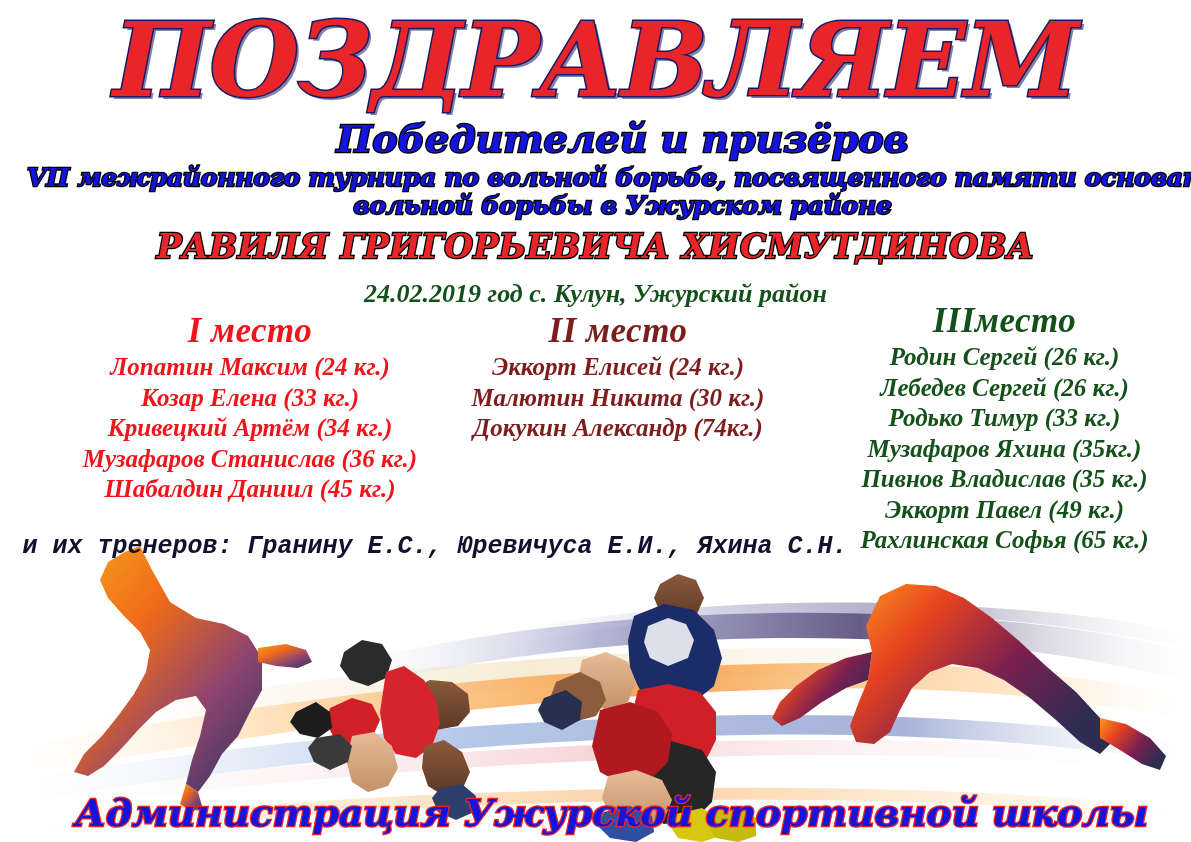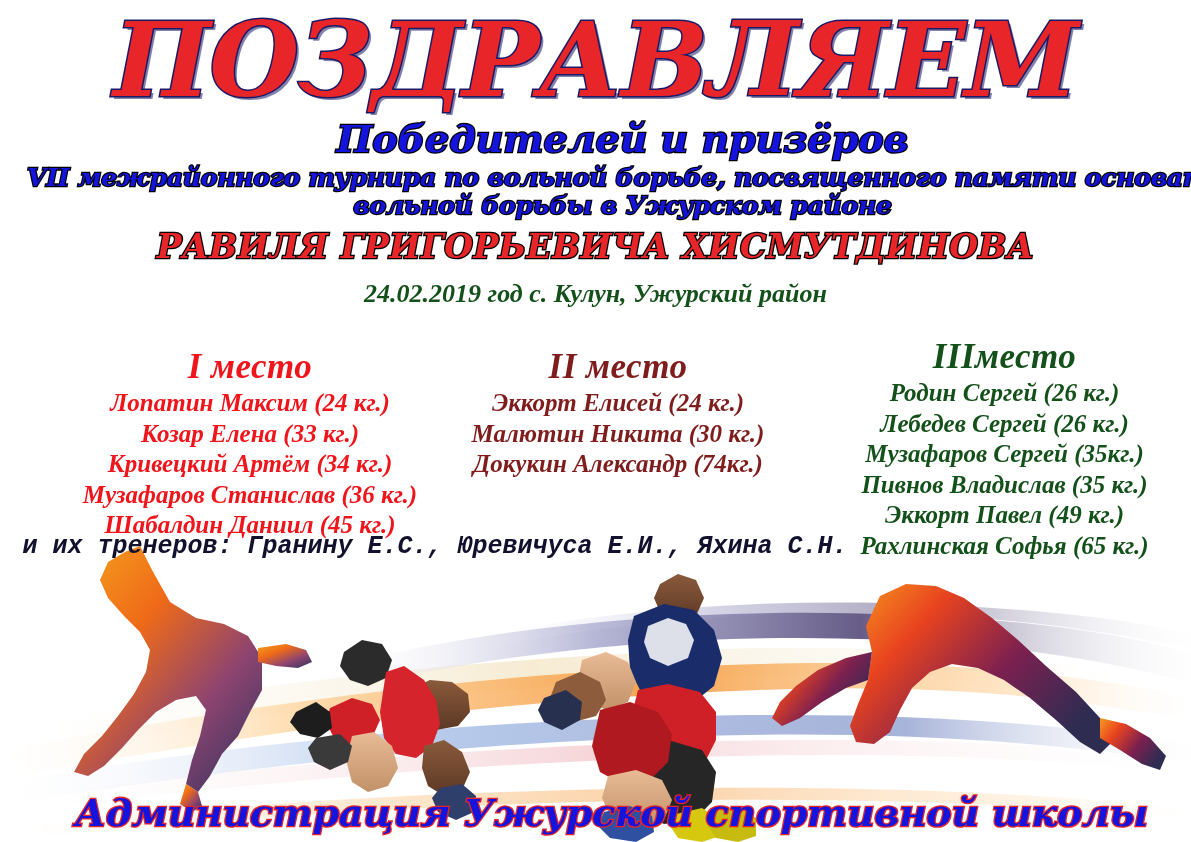--- a/index.html
+++ b/index.html
@@ -82,21 +82,20 @@
     color:#14501a;
     font-family:"Liberation Serif", serif;
     z-index:5;
   }
 
   
   #columns{
     position:absolute;top:300px;left:0;
     width:1084px;height:290px;
     z-index:5;
-    margin-top:36px;
   }
   .col{
     position:absolute;
     text-align:center;
     font-weight:bold;font-style:italic;
     font-family:"Liberation Serif", serif;
   }
   .col .hdr{
     font-size:35px;line-height:42px;
     letter-spacing:.5px;
@@ -273,21 +272,22 @@
       <span class="hdr">II место</span>
       <span class="nm">Эккорт Елисей (24 кг.)</span>
       <span class="nm">Малютин Никита (30 кг.)</span>
       <span class="nm">Докукин Александр (74кг.)</span>
     </div>
 
     <div class="col" id="col3">
       <span class="hdr">IIIместо</span>
       <span class="nm">Родин Сергей (26 кг.)</span>
       <span class="nm">Лебедев Сергей (26 кг.)</span>
-      <span class="nm">Музафаров Сергей (35кг.)</span>
+      <span class="nm">Родько Тимур (33 кг.)</span>
+      <span class="nm">Музафаров Яхина (35кг.)</span>
       <span class="nm">Пивнов Владислав (35 кг.)</span>
       <span class="nm">Эккорт Павел (49 кг.)</span>
       <span class="nm">Рахлинская Софья (65 кг.)</span>
     </div>
 
   </div>
 
   <div id="coaches">и их тренеров: Гранину Е.С., Юревичуса Е.И., Яхина С.Н.</div>
 
   <div class="line center" id="footer">Администрация Ужурской спортивной школы</div>

